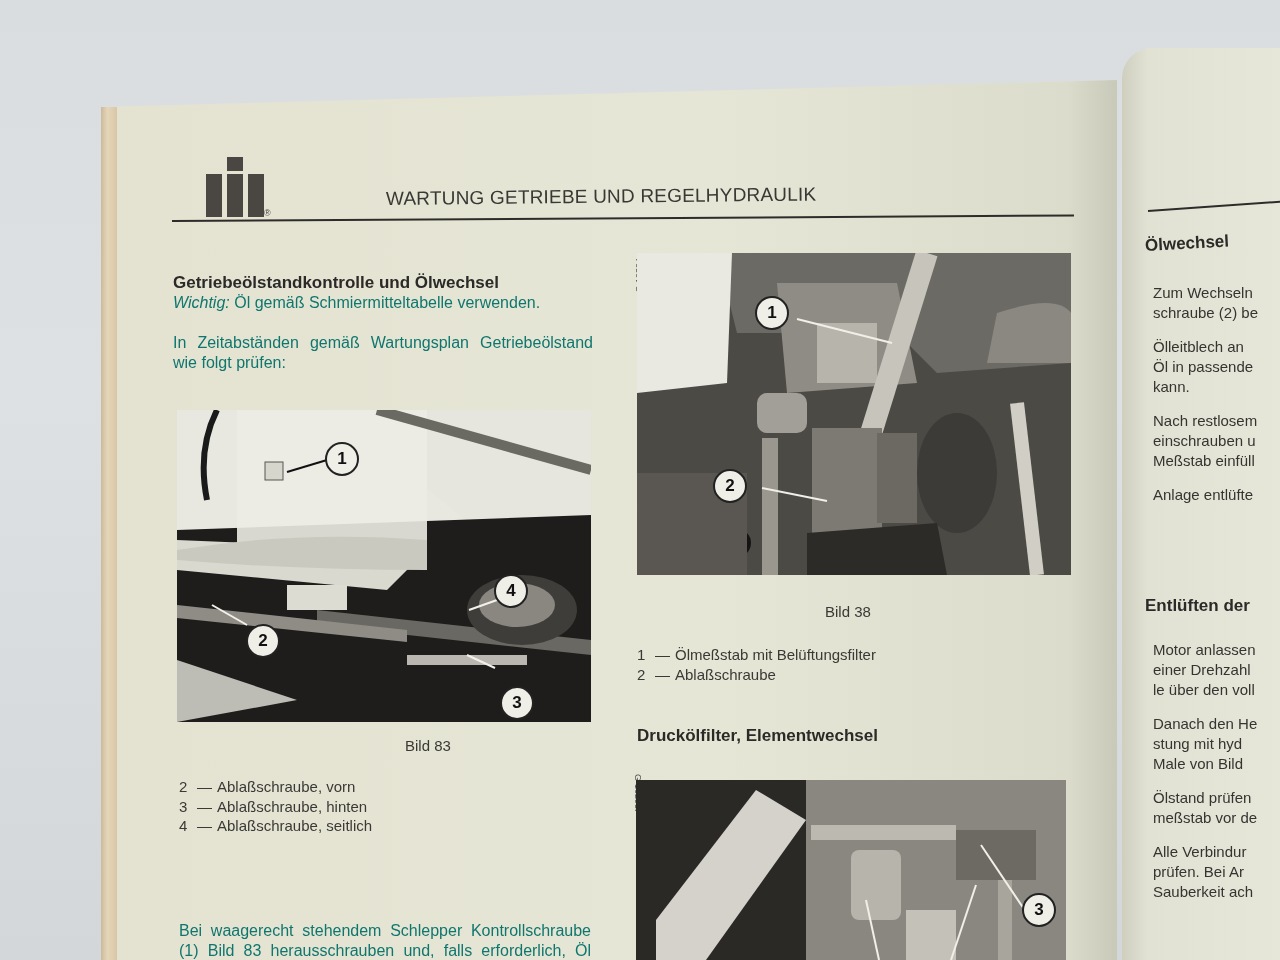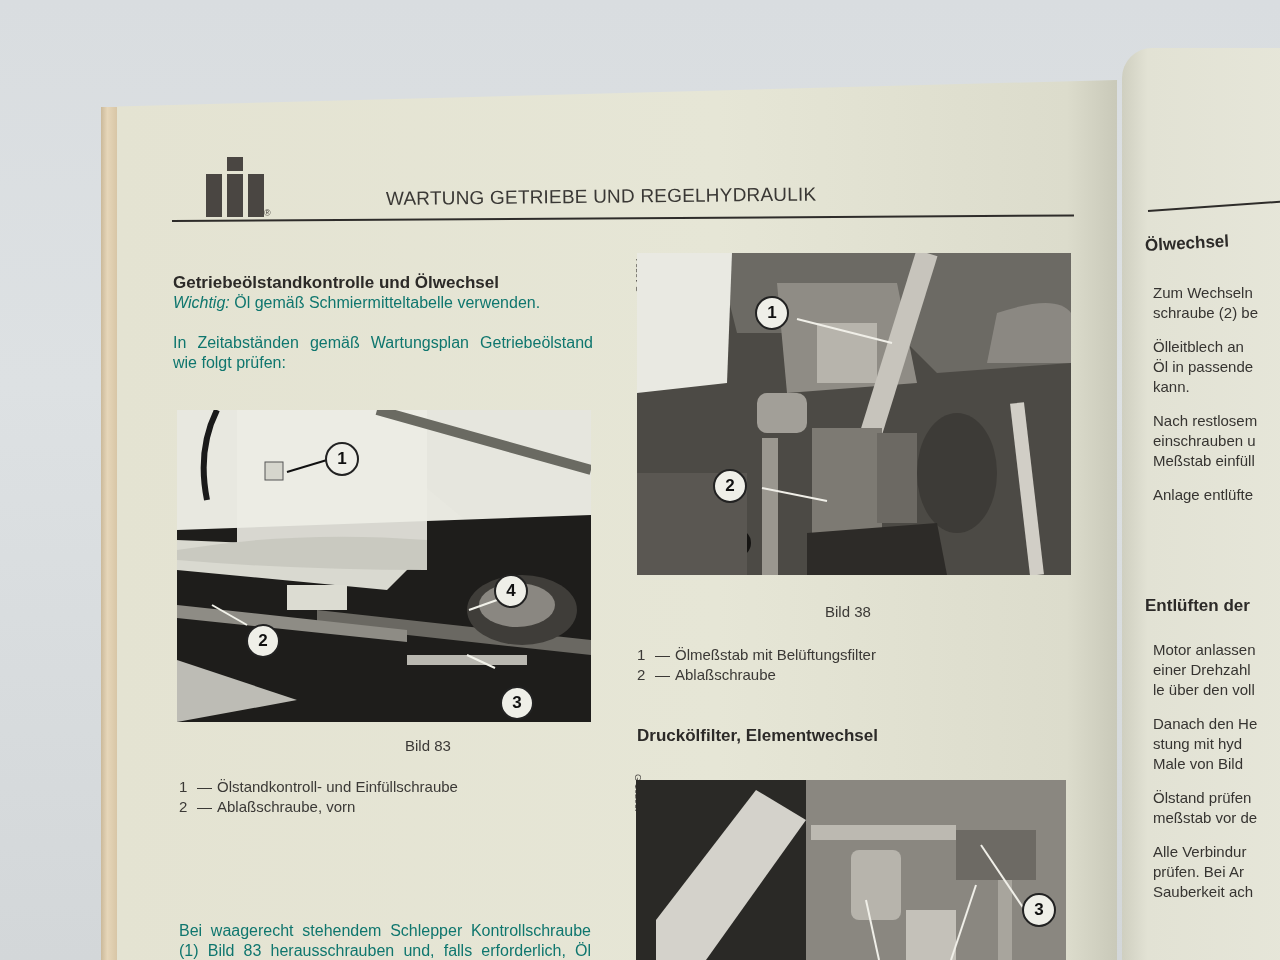--- a/index.html
+++ b/index.html
@@ -106,22 +106,23 @@
   </svg>
 </div>
 <div class="callout" style="left:325px;top:442px;">1</div>
 <div class="callout" style="left:246px;top:624px;">2</div>
 <div class="callout" style="left:500px;top:686px;">3</div>
 <div class="callout" style="left:494px;top:574px;">4</div>
 
 <div class="caption" style="left:357px;top:737px;margin-left:48px;">Bild 83</div>
 
 <div class="legend" style="left:179px;top:777px;">
-  <div class="row"><span class="n">1</span><span class="d">—</span><span>Ölstandkontroll- und Einfüllschraube</span></div>
   <div class="row"><span class="n">2</span><span class="d">—</span><span>Ablaßschraube, vorn</span></div>
+  <div class="row"><span class="n">3</span><span class="d">—</span><span>Ablaßschraube, hinten</span></div>
+  <div class="row"><span class="n">4</span><span class="d">—</span><span>Ablaßschraube, seitlich</span></div>
 </div>
 
 <div class="body-text justify" style="left:179px;top:920px;width:412px;">Bei waagerecht stehendem Schlepper Kontrollschraube</div>
 <div class="body-text justify" style="left:179px;top:940px;width:412px;">(1) Bild 83 herausschrauben und, falls erforderlich, Öl</div>
 
 <div class="side-code" style="left:634px;top:258px;transform:rotate(180deg);">G 10294</div>
 <div class="photo" style="left:637px;top:253px;width:434px;height:322px;">
   <svg width="434" height="322" viewBox="0 0 434 322">
     <rect width="434" height="322" fill="#4c4a45"></rect>
     <path d="M80 0 L434 0 L434 110 L300 120 L260 80 L100 80 Z" fill="#6c6a64"></path>

